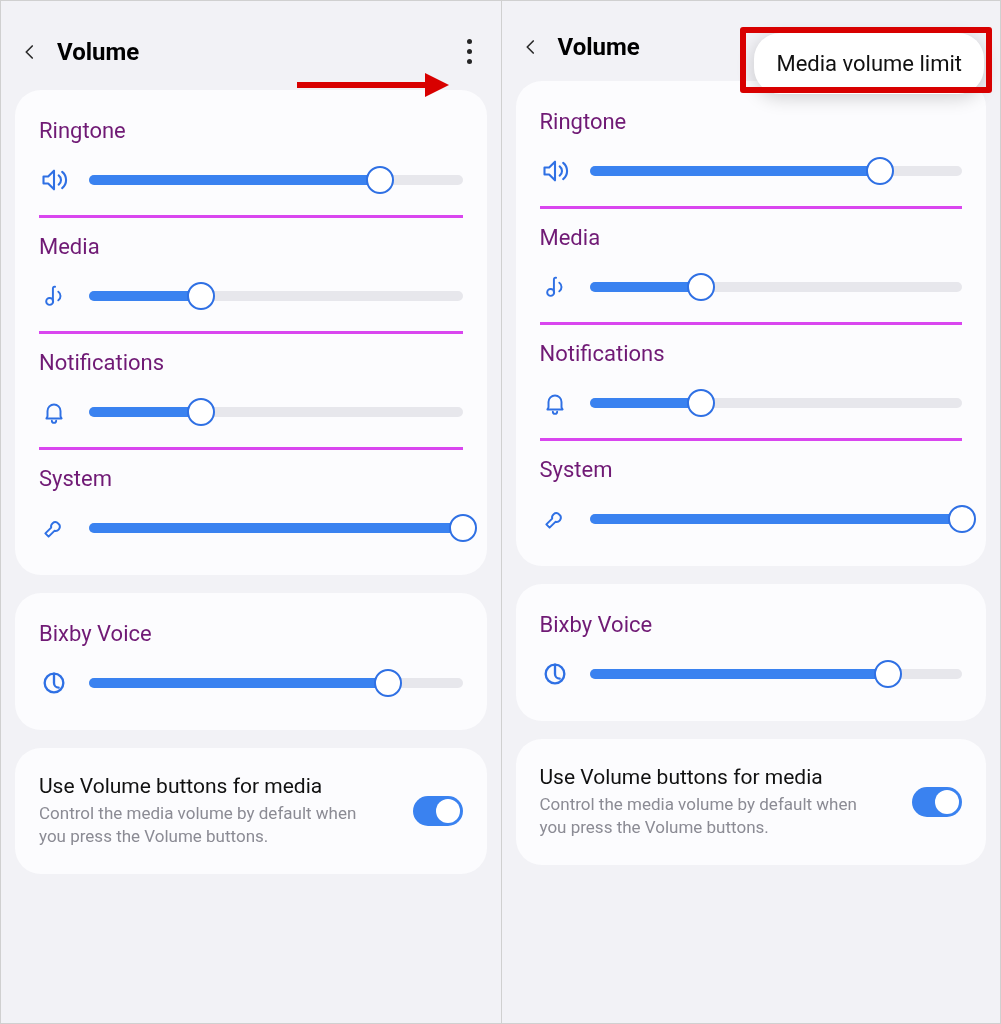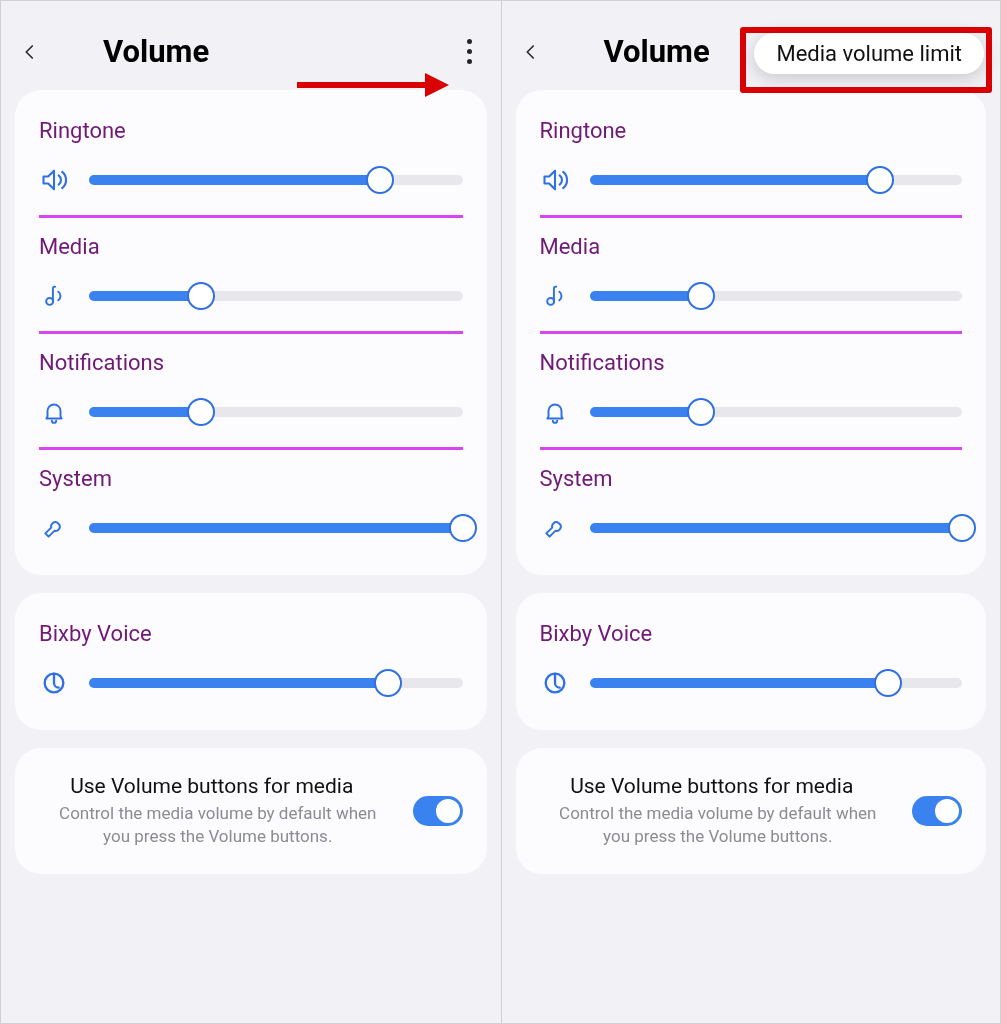--- a/index.html
+++ b/index.html
@@ -21,32 +21,32 @@
 
   .header {
     display: flex;
     align-items: center;
     justify-content: space-between;
     padding: 18px 6px 20px 6px;
     position: relative;
   }
   .header-left { display: flex; align-items: center; gap: 18px; }
   .back-chevron { width: 18px; height: 28px; display:flex; align-items:center; justify-content:center; }
-  .page-title { font-size: 31px; font-weight: 700; color:#000;margin-left:46px; }
+  .page-title { font-size: 24px; font-weight: 700; color:#000; }
 
   .more-dots { width: 22px; display:flex; flex-direction:column; align-items:center; gap:5px; padding:6px; }
   .more-dots .dot { width:5px; height:5px; border-radius:50%; background:#262626; }
 
   .popup {
     position: absolute;
     right: 2px;
     top: 18px;
     background: #fff;
     border-radius: 26px;
-    padding: 8px 22px;
+    padding: 18px 22px;
     font-size: 22px;
     color: #111;
     box-shadow: 0 4px 18px rgba(0,0,0,0.18);
   }
   .red-box {
     position: absolute;
     border: 6px solid #d80000;
     border-radius: 3px;
     pointer-events: none;
   }
@@ -79,25 +79,24 @@
     width:28px; height:28px;
     background:#fff;
     border:2.5px solid #2f70e4;
     border-radius:50%;
     transform:translate(-50%,-50%);
   }
 
   .setting-row {
     display:flex; align-items:center; gap:28px;
     padding:14px 0;
-    text-align:center;
   }
   .setting-text { flex:1; }
   .setting-title { font-size:21px; color:#111; margin-bottom:4px; }
-  .setting-sub { font-size:17px; color:#8b8b94; line-height:1.35;margin-left:12px; }
+  .setting-sub { font-size:17px; color:#8b8b94; line-height:1.35; }
   .toggle {
     width:50px; height:30px; border-radius:30px;
     background:#3a82f0; position:relative; flex:0 0 50px;
   }
   .toggle::after{
     content:""; position:absolute; right:3px; top:3px;
     width:24px; height:24px; background:#fff; border-radius:50%;
   }
 
   

